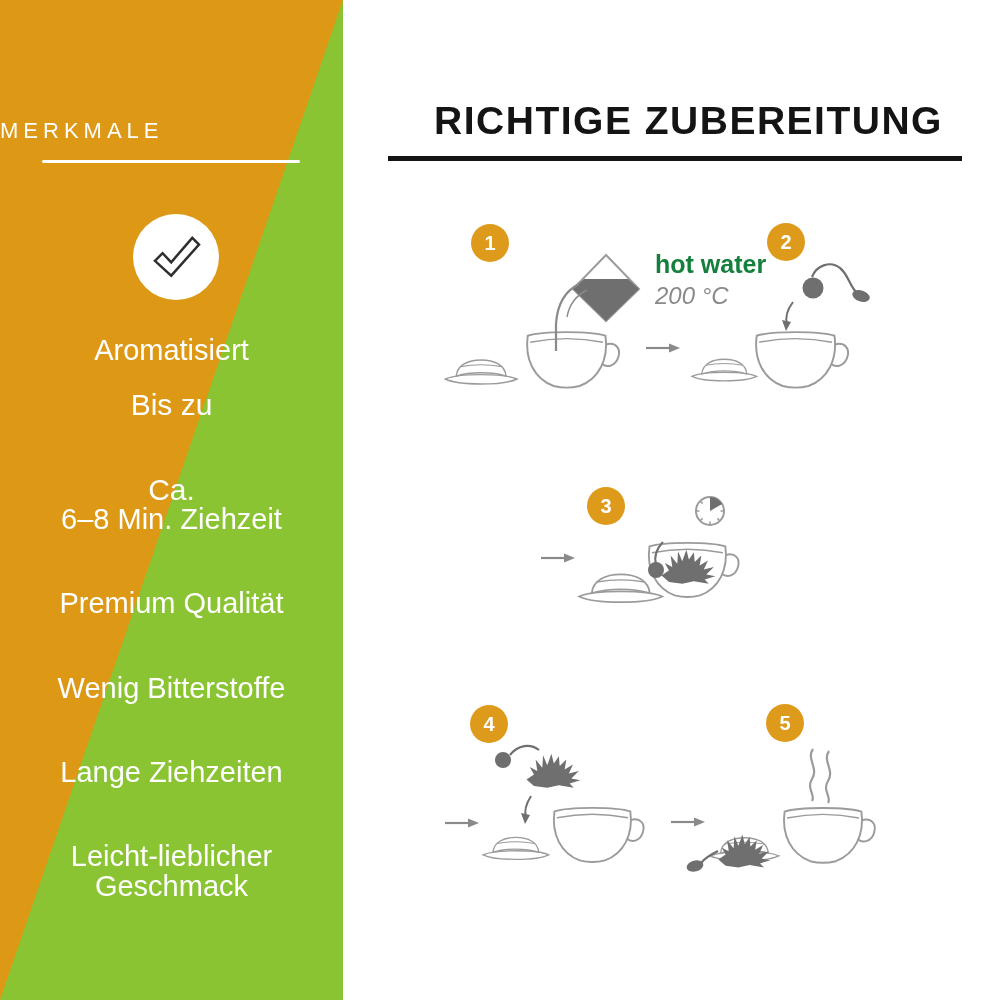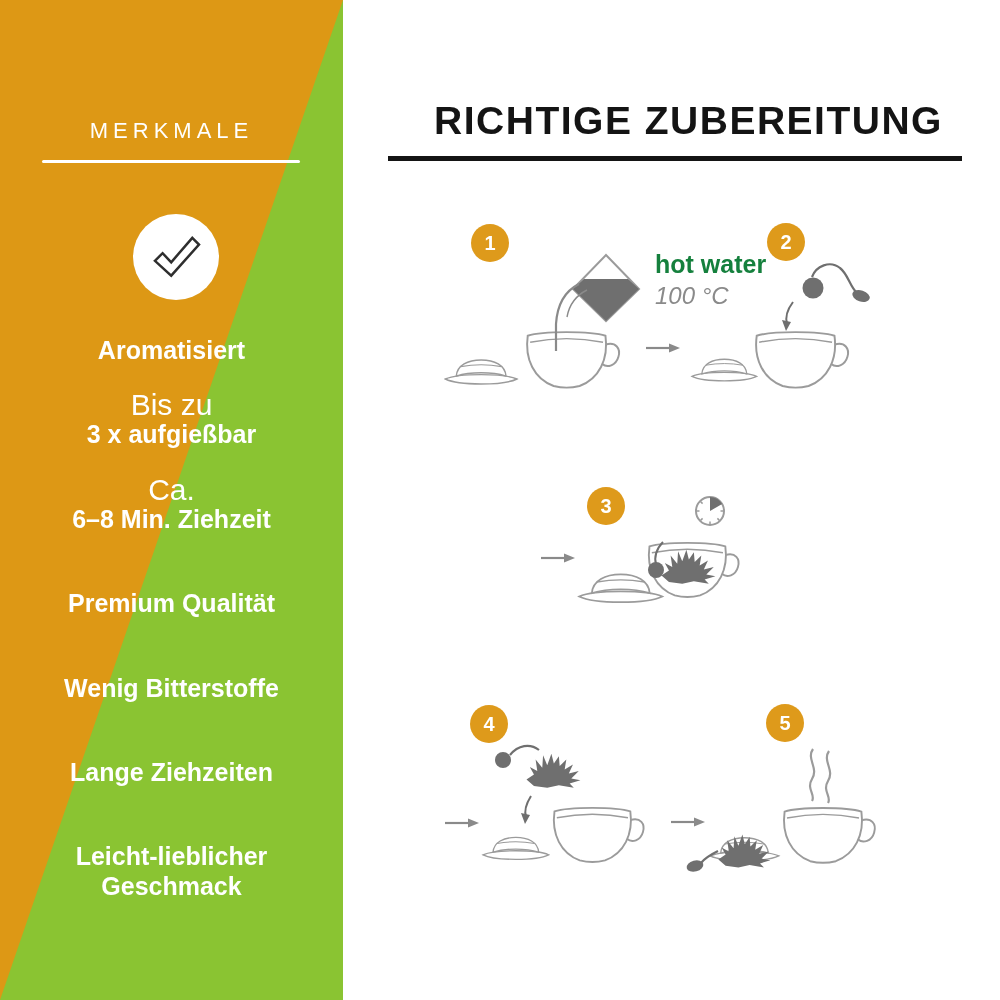--- a/index.html
+++ b/index.html
@@ -9,29 +9,29 @@
   *{margin:0;padding:0;box-sizing:border-box}
   html,body{background:#fff}
   body{font-family:"Liberation Sans",sans-serif}
   .stage{position:relative;width:1000px;height:1000px;background:#fff;overflow:hidden}
 
   
   .sidebar{position:absolute;left:0;top:0;width:343px;height:1000px;background:var(--orange)}
   .sidebar::before{content:"";position:absolute;inset:0;background:var(--green);
     clip-path:polygon(100% 0,100% 100%,0 100%)}
   .sidebar > *{position:absolute;z-index:2}
-  .side-title{top:118px;left:0;width:343px;text-align:center;color:#fff;
+  .side-title{top:118px;left:0;width:343px;color:#fff;
     font-size:22px;font-weight:500;letter-spacing:5px}
   .side-rule{top:160px;left:42px;width:258px;height:3px;background:#fff;border-radius:2px}
   .check-badge{top:214px;left:133px;width:86px;height:86px;background:#fff;border-radius:50%;
     display:flex;align-items:center;justify-content:center}
   .feat{left:20px;width:303px;text-align:center;color:#fff}
   .feat .top{font-size:30px;font-weight:400;line-height:29px}
   .feat .top:empty{display:none}
-  .feat .main{font-size:25px;font-weight:700;line-height:30px}
+  .feat .main{font-size:29px;font-weight:400;line-height:30px}
   .f0{top:335px}.f1{top:390px}.f2{top:475px}.f3{top:588px}
   .f4{top:673px}.f5{top:757px}.f6{top:841px}
 
   
   .main-title{position:absolute;left:360px;top:99px;width:657px;text-align:center;
     color:var(--ink);font-size:39px;font-weight:700;letter-spacing:1.5px}
   .main-rule{position:absolute;left:388px;top:156px;width:574px;height:5px;background:var(--ink)}
   .illus{position:absolute;left:343px;top:0;width:657px;height:1000px}
 
   .badge{position:absolute;width:38px;height:38px;border-radius:50%;
@@ -66,21 +66,20 @@
         <path class="checkmark-path" d="M6,28 L14,20 L23,29.5 L45,4 L52,11 L23,43.5 Z"></path>
       </svg>
     </div>
 
     <div class="feat f0">
 
       <div class="main">Aromatisiert</div>
     </div>
     <div class="feat f1">
       <div class="top">Bis zu</div>
-      <div class="main">3 x aufgießbar</div>
     </div>
     <div class="feat f2">
       <div class="top">Ca.</div>
       <div class="main">6–8 Min. Ziehzeit</div>
     </div>
     <div class="feat f3">
 
       <div class="main">Premium Qualität</div>
     </div>
     <div class="feat f4">
@@ -100,21 +99,21 @@
   <h1 class="main-title">RICHTIGE ZUBEREITUNG</h1>
   <div class="main-rule"></div>
 
   <div class="badge b1">1</div>
   <div class="badge b2">2</div>
   <div class="badge b3">3</div>
   <div class="badge b4">4</div>
   <div class="badge b5">5</div>
 
   <div class="hotwater">hot water</div>
-  <div class="temp">100 °C</div>
+  <div class="temp">200 °C</div>
 
   <svg class="illus" viewBox="343 0 657 1000">
     <defs>
       <g id="cup">
         <path class="lnw" stroke-width="2.4" d="M12,17 C30,11 90,11 108,17 C112,46 100,70 76,79 Q60,83 44,79 C20,70 8,46 12,17 Z"></path>
         <path class="ln" stroke-width="1.8" d="M15,25 Q60,16 105,25"></path>
         <path class="ln" stroke-width="2.4" d="M108,28 C121,24 127,33 124,43 C121,54 110,57 104,52"></path>
       </g>
       <g id="lid">
         <path class="lnw" stroke-width="2" d="M6,37 C24,29 86,29 104,37 C86,46 24,46 6,37 Z"></path>

